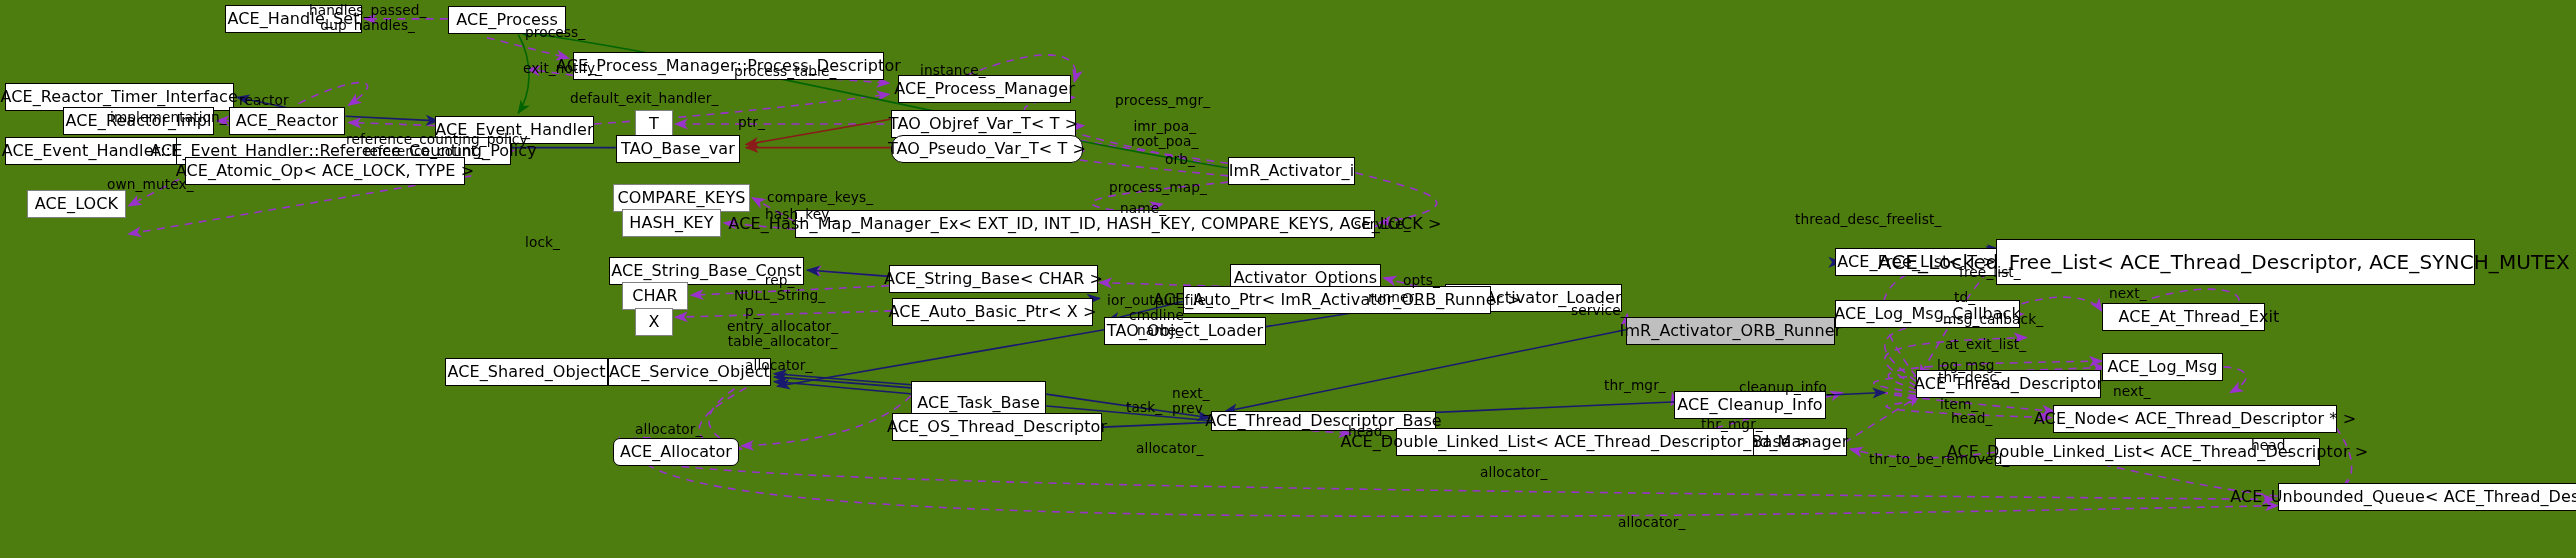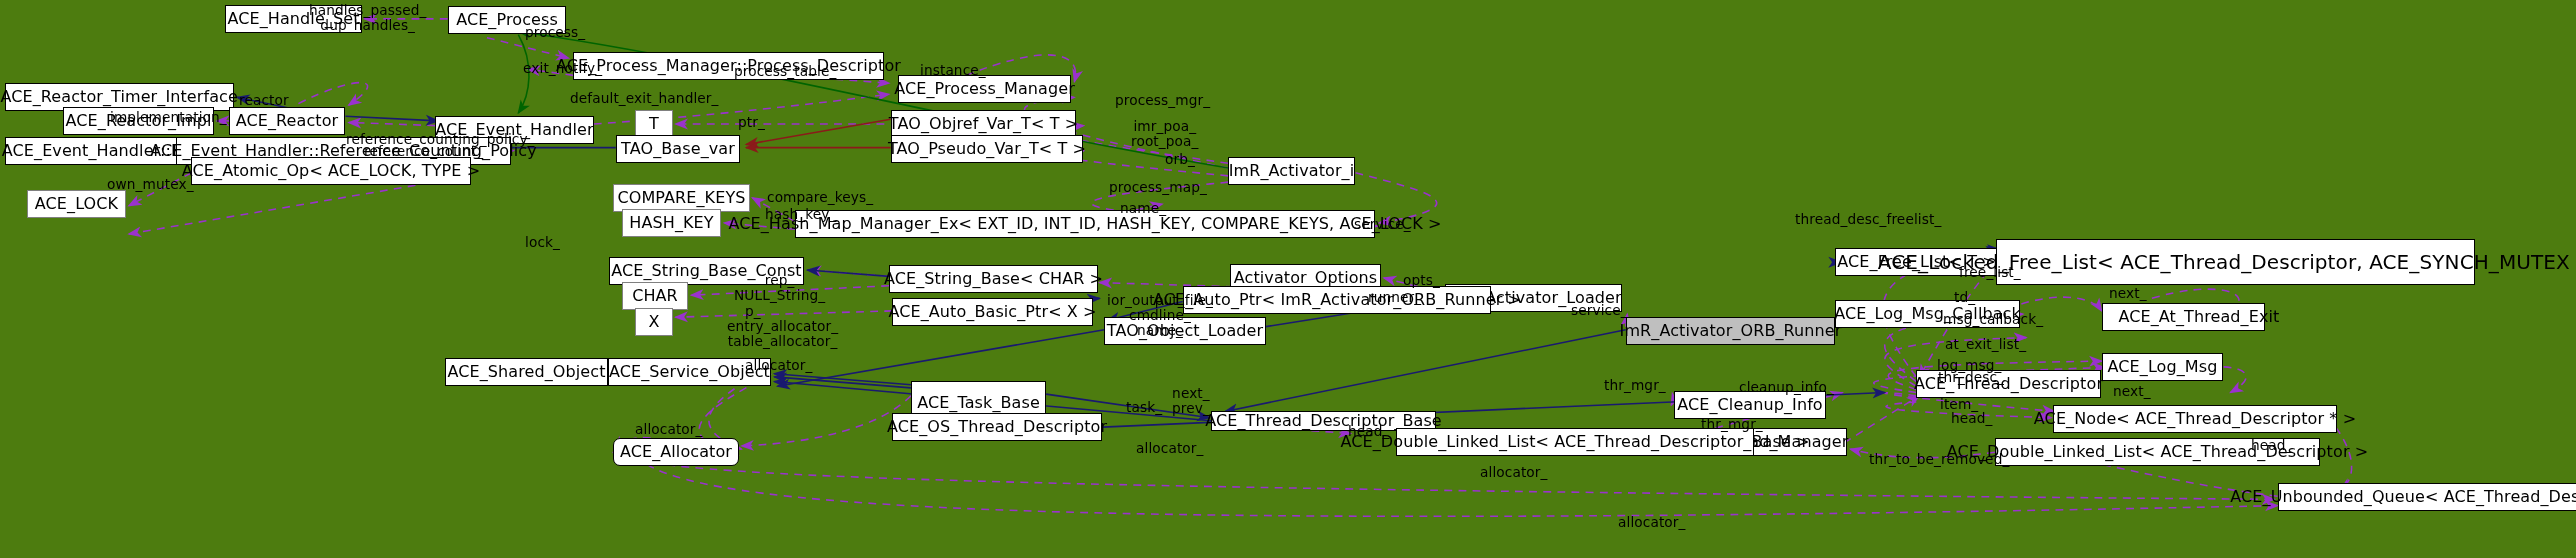--- a/index.html
+++ b/index.html
@@ -201,22 +201,22 @@
       <div class="node" style="left: 898px; top: 75px; width: 173px; height: 28px; font-size: 16px;">ACE_Process_Manager</div>
       <div class="node" style="left: 4.7px; top: 83px; width: 229px; height: 28px; font-size: 16px;">ACE_Reactor_Timer_Interface</div>
       <div class="node" style="left: 63px; top: 107px; width: 151px; height: 28px; font-size: 16px;">ACE_Reactor_Impl</div>
       <div class="node" style="left: 229px; top: 107px; width: 116px; height: 28px; font-size: 16px;">ACE_Reactor</div>
       <div class="node" style="left: 435px; top: 116px; width: 159px; height: 28px; font-size: 16px;">ACE_Event_Handler</div>
       <div class="node" style="left: 891px; top: 110px; width: 185px; height: 28px; font-size: 16px;">TAO_Objref_Var_T&lt; T &gt;</div>
       <div class="node tmpl" style="left: 635px; top: 110px; width: 38px; height: 28px; font-size: 16px;">T</div>
       <div class="node" style="left: 4.7px; top: 137px; width: 210px; height: 28px; font-size: 16px;">ACE_Event_Handler::Policy</div>
       <div class="node" style="left: 176px; top: 137px; width: 335px; height: 28px; font-size: 16px;">ACE_Event_Handler::Reference_Counting_Policy</div>
       <div class="node" style="left: 616px; top: 135px; width: 124px; height: 28px; font-size: 16px;">TAO_Base_var</div>
-      <div class="node" style="left: 891px; top: 135px; width: 192px; height: 28px; font-size: 16px;">TAO_Pseudo_Var_T&lt; T &gt;</div>
-      <div class="node" style="left: 191px; top: 157px; width: 280px; height: 28px; font-size: 16px;">ACE_Atomic_Op&lt; ACE_LOCK, TYPE &gt;</div>
+      <div class="node" style="left: 891px; top: 135px; width: 192px; height: 28px; font-size: 16px; border-radius: 12px;">TAO_Pseudo_Var_T&lt; T &gt;</div>
+      <div class="node" style="left: 185px; top: 157px; width: 280px; height: 28px; font-size: 16px;">ACE_Atomic_Op&lt; ACE_LOCK, TYPE &gt;</div>
       <div class="node" style="left: 1228px; top: 157px; width: 127px; height: 28px; font-size: 16px;">ImR_Activator_i</div>
       <div class="node tmpl" style="left: 27px; top: 190px; width: 99px; height: 28px; font-size: 16px;">ACE_LOCK</div>
       <div class="node tmpl" style="left: 613px; top: 184px; width: 137px; height: 28px; font-size: 16px;">COMPARE_KEYS</div>
       <div class="node tmpl" style="left: 622px; top: 209px; width: 99px; height: 28px; font-size: 16px;">HASH_KEY</div>
       <div class="node" style="left: 795px; top: 210px; width: 580px; height: 28px; font-size: 16px;">ACE_Hash_Map_Manager_Ex&lt; EXT_ID, INT_ID, HASH_KEY, COMPARE_KEYS, ACE_LOCK &gt;</div>
       <div class="node" style="left: 1835px; top: 248px; width: 163px; height: 28px; font-size: 16px;">ACE_Free_List&lt; T &gt;</div>
       <div class="node" style="left: 1996px; top: 239px; width: 479px; height: 46px; font-size: 20px;">ACE_Locked_Free_List&lt; ACE_Thread_Descriptor, ACE_SYNCH_MUTEX &gt;</div>
       <div class="node" style="left: 609px; top: 257px; width: 195px; height: 28px; font-size: 16px;">ACE_String_Base_Const</div>
       <div class="node" style="left: 1230px; top: 264px; width: 151px; height: 28px; font-size: 16px;">Activator_Options</div>
       <div class="node" style="left: 889px; top: 265px; width: 209px; height: 28px; font-size: 16px;">ACE_String_Base&lt; CHAR &gt;</div>

